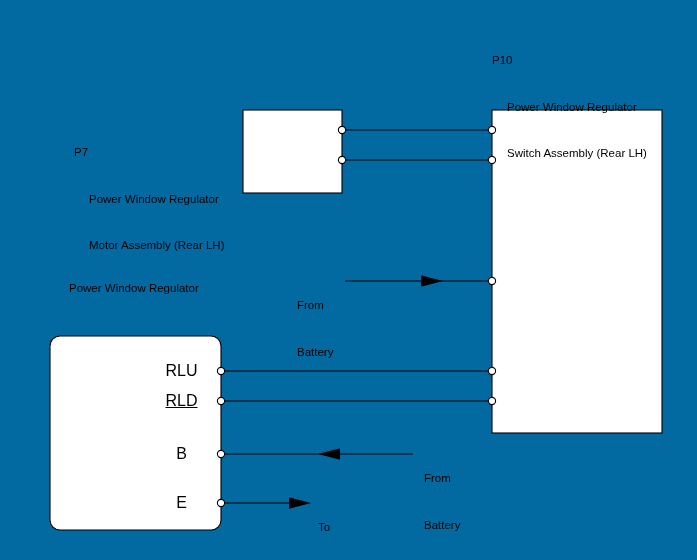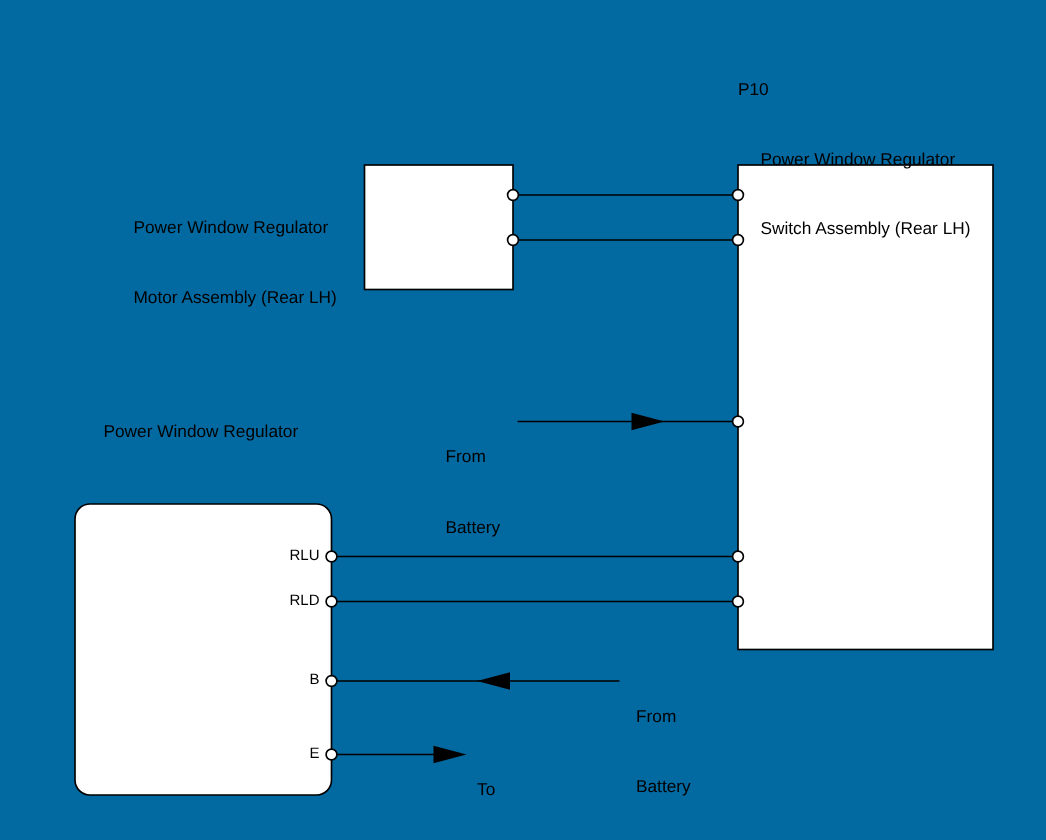--- a/index.html
+++ b/index.html
@@ -36,23 +36,23 @@
   }
   .comp-label .ref {
     display: block;
   }
   .comp-label .desc-line {
     display: block;
     padding-left: 15px;
   }
   .term-label {
     position: absolute;
-    font-size: 10px;
+    font-size: 16px;
     line-height: 13px;
-    text-align: right;
+    text-align: center;
     white-space: pre;
     color: #000000;
   }
   .annot-label {
     position: absolute;
     font-size: 11.5px;
     line-height: 15.5px;
     white-space: pre;
     color: #000000;
   }
@@ -111,30 +111,31 @@
     <circle cx="221" cy="503" r="3.6" fill="#ffffff" stroke="#000000" stroke-width="1.1"></circle>
   </svg>
 
   <div class="comp-label" style="left:492px; top:22px;">
     <span class="ref">P10</span>
     <span class="desc-line">Power Window Regulator</span>
     <span class="desc-line">Switch Assembly (Rear LH)</span>
   </div>
 
   <div class="comp-label" style="left:74px; top:114px;">
+    <span class="ref">P7</span>
     <span class="desc-line">Power Window Regulator</span>
     <span class="desc-line">Motor Assembly (Rear LH)</span>
   </div>
 
   <div class="comp-label" style="left:54px; top:250px;">
     <span class="desc-line">Power Window Regulator</span>
   </div>
 
   <div class="term-label" style="left:150px; top:364px; width:63px;">RLU</div>
-  <div class="term-label" style="left:150px; top:394px; width:63px;">RLD</div>
+  <div class="term-label" style="left:150px; top:394px; width:63px;text-decoration:underline;">RLD</div>
   <div class="term-label" style="left:150px; top:447px; width:63px;">B</div>
   <div class="term-label" style="left:150px; top:496px; width:63px;">E</div>
 
   <div class="annot-label" style="left:297px; top:267px;">
     <span>From</span>
     <span>Battery</span>
   </div>
 
   <div class="annot-label" style="left:424px; top:440px;">
     <span>From</span>

